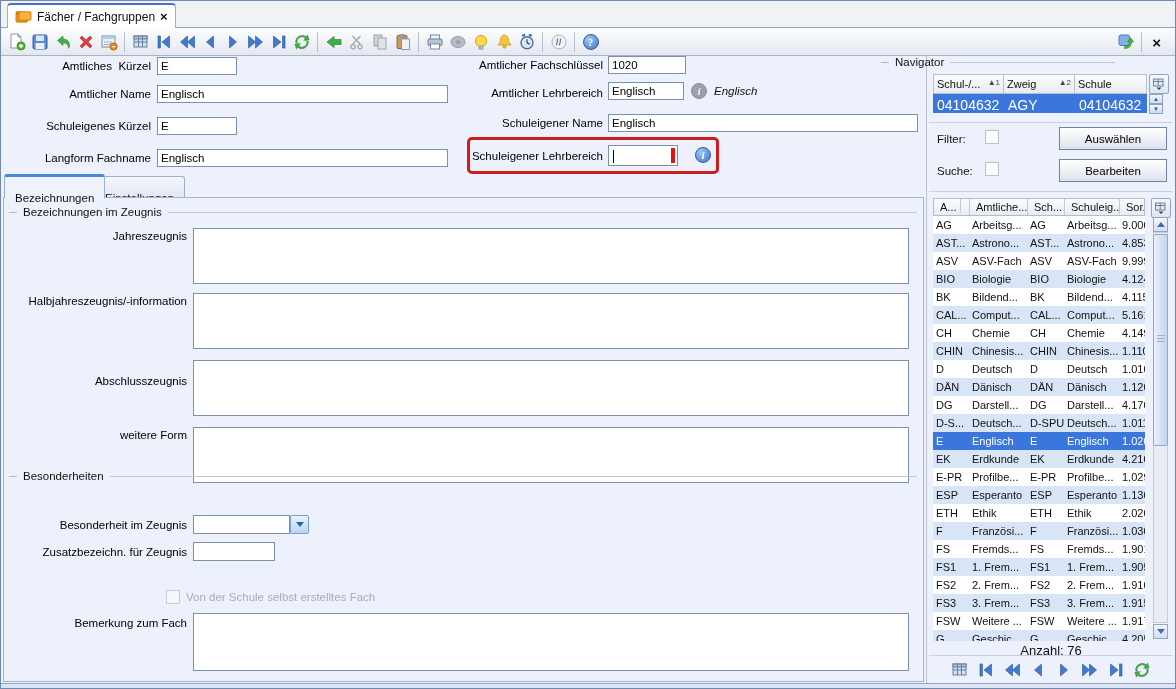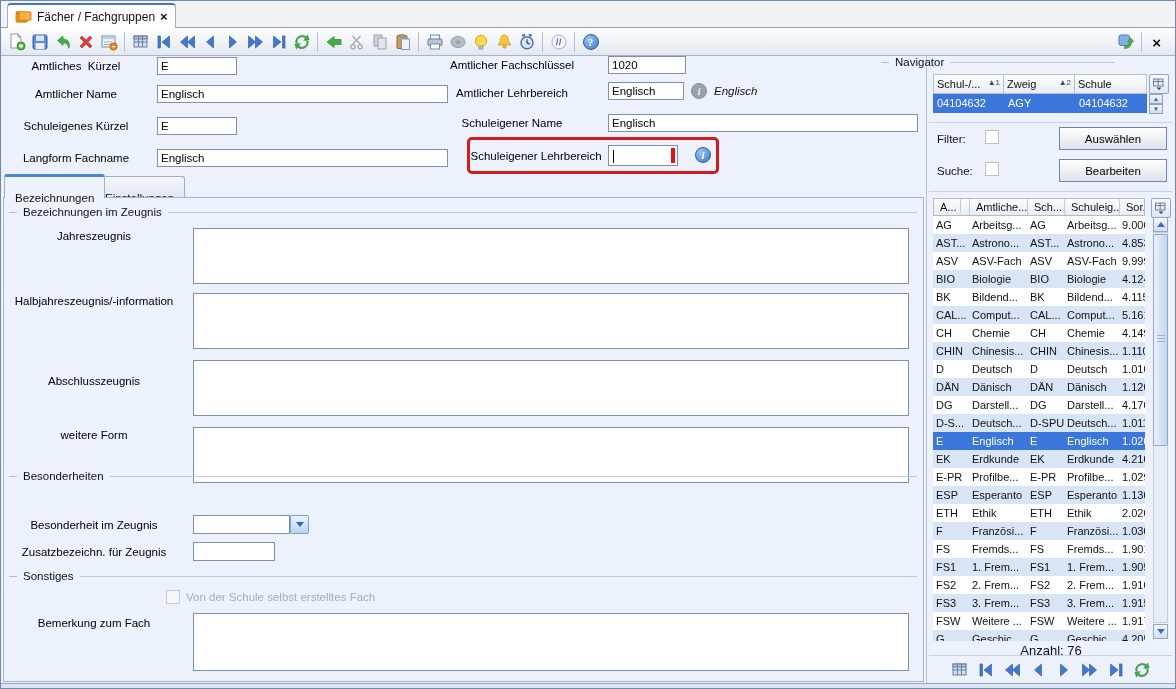--- a/index.html
+++ b/index.html
@@ -17,21 +17,21 @@
   .toolbar{position:absolute;left:0;top:27px;width:100%;height:28px;
            background:linear-gradient(#fdfdfe,#e3e8f0);border-bottom:1px solid #aab4c6;
            display:flex;align-items:center;padding-left:4px}
   .tbtn{width:23px;height:23px;display:flex;align-items:center;justify-content:center;border-radius:3px}
   .tsep{width:1px;height:20px;background:#b6bfcc;margin:0 4px}
   .ic{width:18px;height:18px;display:block}
   .ic14{width:14px;height:14px;display:block}
   .tb-right{position:absolute;right:8px;top:27px;height:28px;display:flex;align-items:center}
   .close-x{font-weight:bold;font-size:15px;padding:0 6px;color:#111}
   
-  .lbl{position:absolute;text-align:center;white-space:pre;color:#000}
+  .lbl{position:absolute;text-align:right;white-space:pre;color:#000}
   .inp{position:absolute;background:#fff;border:1px solid #7b91ad;font:inherit;padding:1px 3px}
   textarea.inp{resize:none}
   .ci{position:absolute;width:16px;height:16px;border-radius:50%;text-align:center;line-height:15px;
       font-style:italic;font-weight:bold;font-family:"Liberation Serif",serif;font-size:11px}
   .ci.gray{background:#9aa1ab;color:#f4f4f4;border:1px solid #868d96}
   .ci.blue{background:radial-gradient(circle at 35% 30%,#9ec7f0,#3e77c9);color:#fff;border:1px solid #2d5c9e}
   .itxt{position:absolute;font-style:italic}
   .redbox{position:absolute;left:466px;top:136px;width:252px;height:37px;border:3px solid #cf1d1d;border-radius:5px;z-index:3}
   .redmark{position:absolute;top:2px;bottom:2px;right:2px;width:4px;background:#e01212}
   .caret{position:absolute;left:4px;top:4px;width:1px;height:13px;background:#000}
@@ -53,21 +53,21 @@
   .graytext{color:#a6acb6}
   
   .vdiv{position:absolute;left:925px;top:55px;width:1px;height:627px;background:#b7c1d2}
   .btn{position:absolute;height:23px;background:linear-gradient(#ffffff,#dde3ec);
        border:1px solid #6f84a8;border-radius:0;font:inherit;text-align:center;padding-top:0}
   .nh{height:20px;background:linear-gradient(#fbfcfd,#e8ecf2);border:1px solid #b6c0ce;border-left:none;
       font-size:11px;padding:3px 3px 0;white-space:nowrap;overflow:hidden;display:flex;justify-content:space-between}
   .nh:first-child{border-left:1px solid #b6c0ce}
   .sorticon{font-size:8px;color:#445}
   .navrow{position:absolute;display:flex;background:#3b76dd;color:#fff}
-  .navrow span{padding:3px 4px 0;white-space:nowrap;overflow:hidden;height:19px;font-size:11px}
+  .navrow span{padding:3px 4px 0;white-space:nowrap;overflow:hidden;height:19px;font-size:14px}
   .spin{position:absolute;width:14px;display:flex;flex-direction:column}
   .spin div{flex:1;border:1px solid #8fa3c4;background:linear-gradient(#f2f6fc,#cfdcf0);
             font-size:6px;line-height:8px;text-align:center;color:#2a5599}
   .hline{position:absolute;height:1px;background:#c9d2e0}
   
   .shead{position:absolute;left:932px;top:197px;width:212px;height:18px;display:flex;
          background:linear-gradient(#fbfcfd,#e8ecf2);border:1px solid #b2bcca}
   .shead span{font-size:11px;padding:2px 3px 0;border-right:1px solid #c3cbd6;white-space:nowrap;overflow:hidden}
   .sbody{position:absolute;left:932px;top:215px;width:212px;height:425px;overflow:hidden;background:#fff}
   .srow{display:flex;height:18px;background:#fff}
@@ -427,25 +427,20 @@
   </div>
   <div class="lbl" style="left:0;width:186px;top:518px">Besonderheit im Zeugnis</div>
   <input class="inp" style="left: 192px; top: 514px; width: 97px; height: 19px;">
   <span class="combo-btn" style="left:289px;top:514px">
     <span class="chev"></span>
   </span>
 
   <div class="lbl" style="left:0;width:186px;top:545px">Zusatzbezeichn. für Zeugnis</div>
   <input class="inp" style="left: 192px; top: 541px; width: 82px; height: 19px;">
 
-  <div class="grp" style="left:8px;top:569px;width:908px">
-    <span class="dash"></span>
-    <span>Sonstiges</span>
-    <span class="line"></span>
-  </div>
   <span class="cb disabled" style="left:165px;top:589px"></span>
   <span class="graytext" style="position:absolute;left:185px;top:590px">Von der Schule selbst erstelltes Fach</span>
 
   <div class="lbl" style="left:0;width:186px;top:616px">Bemerkung zum Fach</div>
   <textarea class="inp" style="left: 192px; top: 612px; width: 716px; height: 58px;"></textarea>
 
   <div class="vdiv"></div>
 
   <div class="grp" style="left:880px;top:55px;width:234px">
     <span class="dash"></span>

